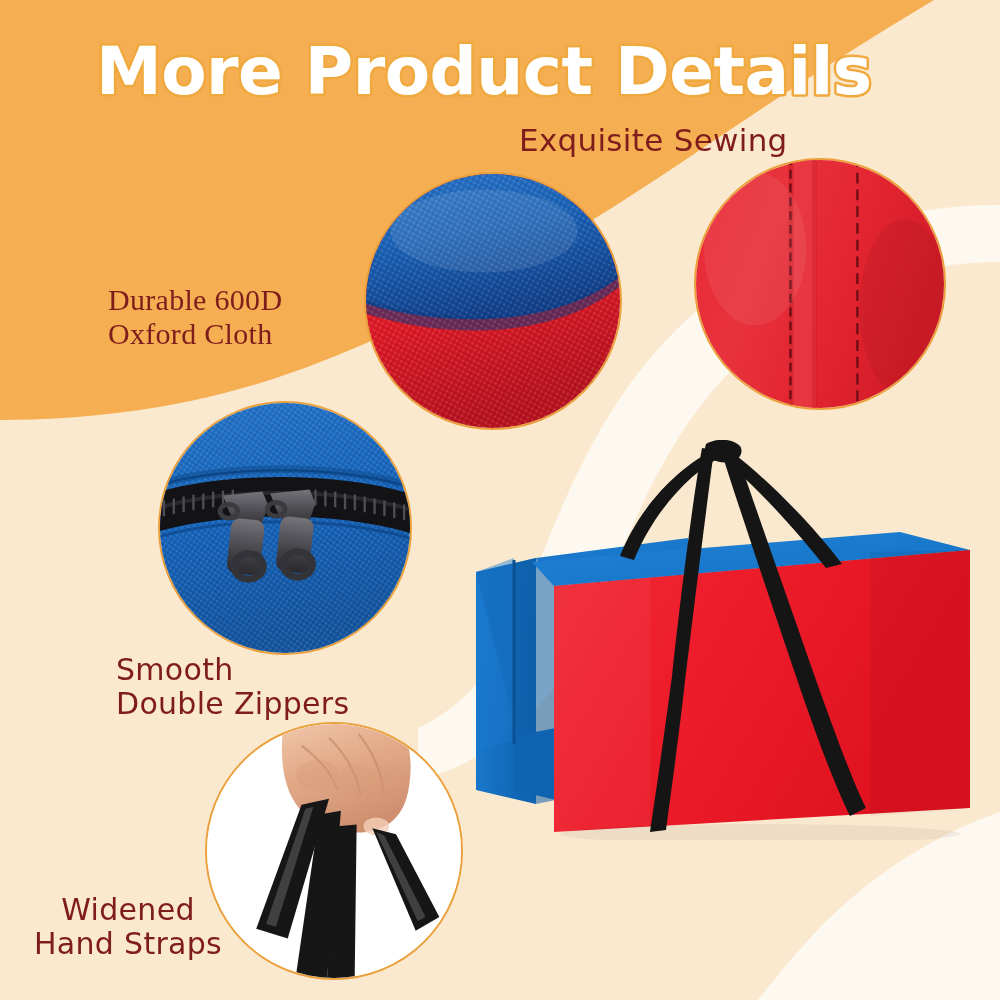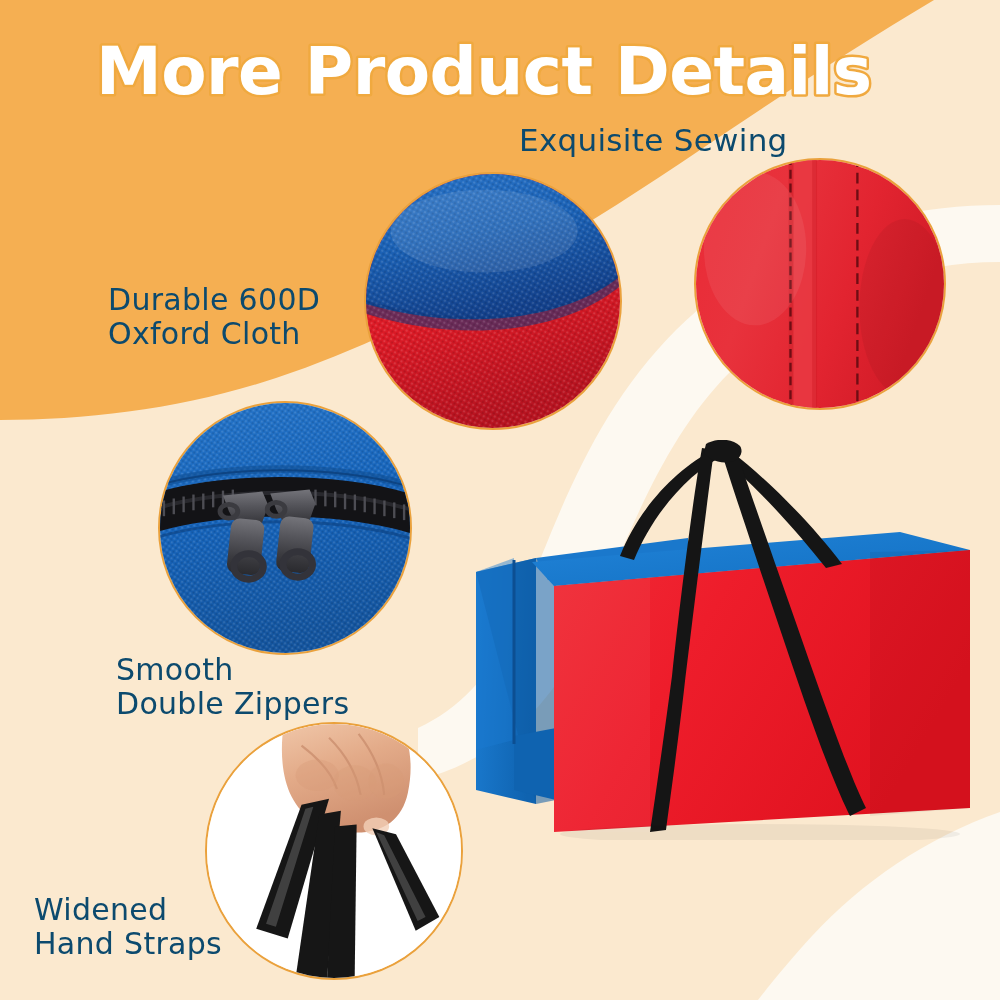--- a/index.html
+++ b/index.html
@@ -31,32 +31,32 @@
     width: 780px;
     height: 86px;
     z-index: 6;
   }
   #title-svg { width: 780px; height: 86px; display: block; }
 
   
   .label {
     position: absolute;
     z-index: 7;
-    color: #0c4a6e;
+    color: #7f1d1d;
     font-family: "DejaVu Sans", sans-serif;
     font-size: 30px;
     font-weight: 400;
     line-height: 1.12;
     letter-spacing: 0.3px;
     white-space: pre-line;
   }
   #label-sewing  { left: 519px; top: 123px; font-size: 31px; }
-  #label-oxford  { left: 108px; top: 283px; text-align: left; }
+  #label-oxford  { left: 108px; top: 283px; text-align: left; font-family: Liberation Serif, serif; }
   #label-zippers { left: 72px;  top: 653px; text-align: left; margin-left: 44px; }
-  #label-straps  { left: 34px;  top: 893px; text-align: left; }
+  #label-straps  { left: 34px;  top: 893px; text-align: center; }
 
   
   .circle {
     position: absolute;
     border-radius: 50%;
     overflow: hidden;
     box-sizing: border-box;
     border: 2px solid #eaa13c;
     z-index: 5;
   }

